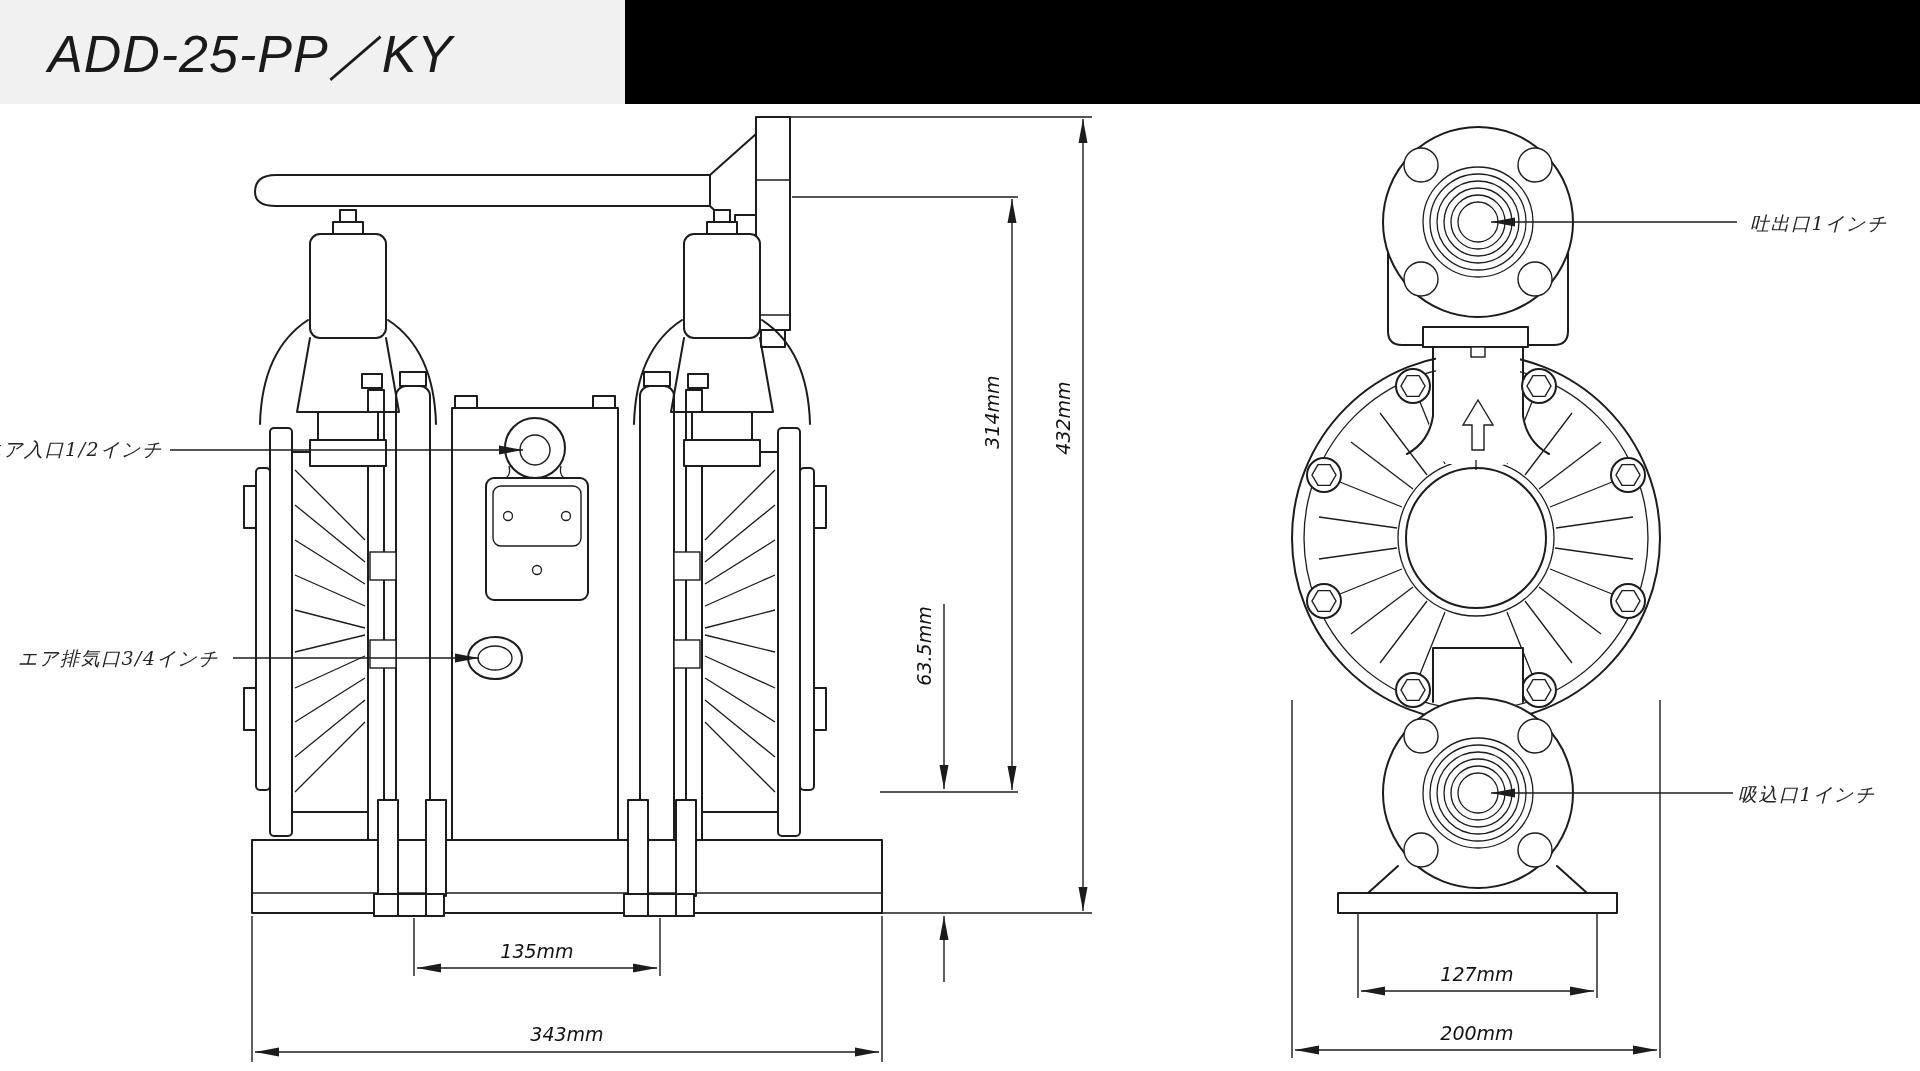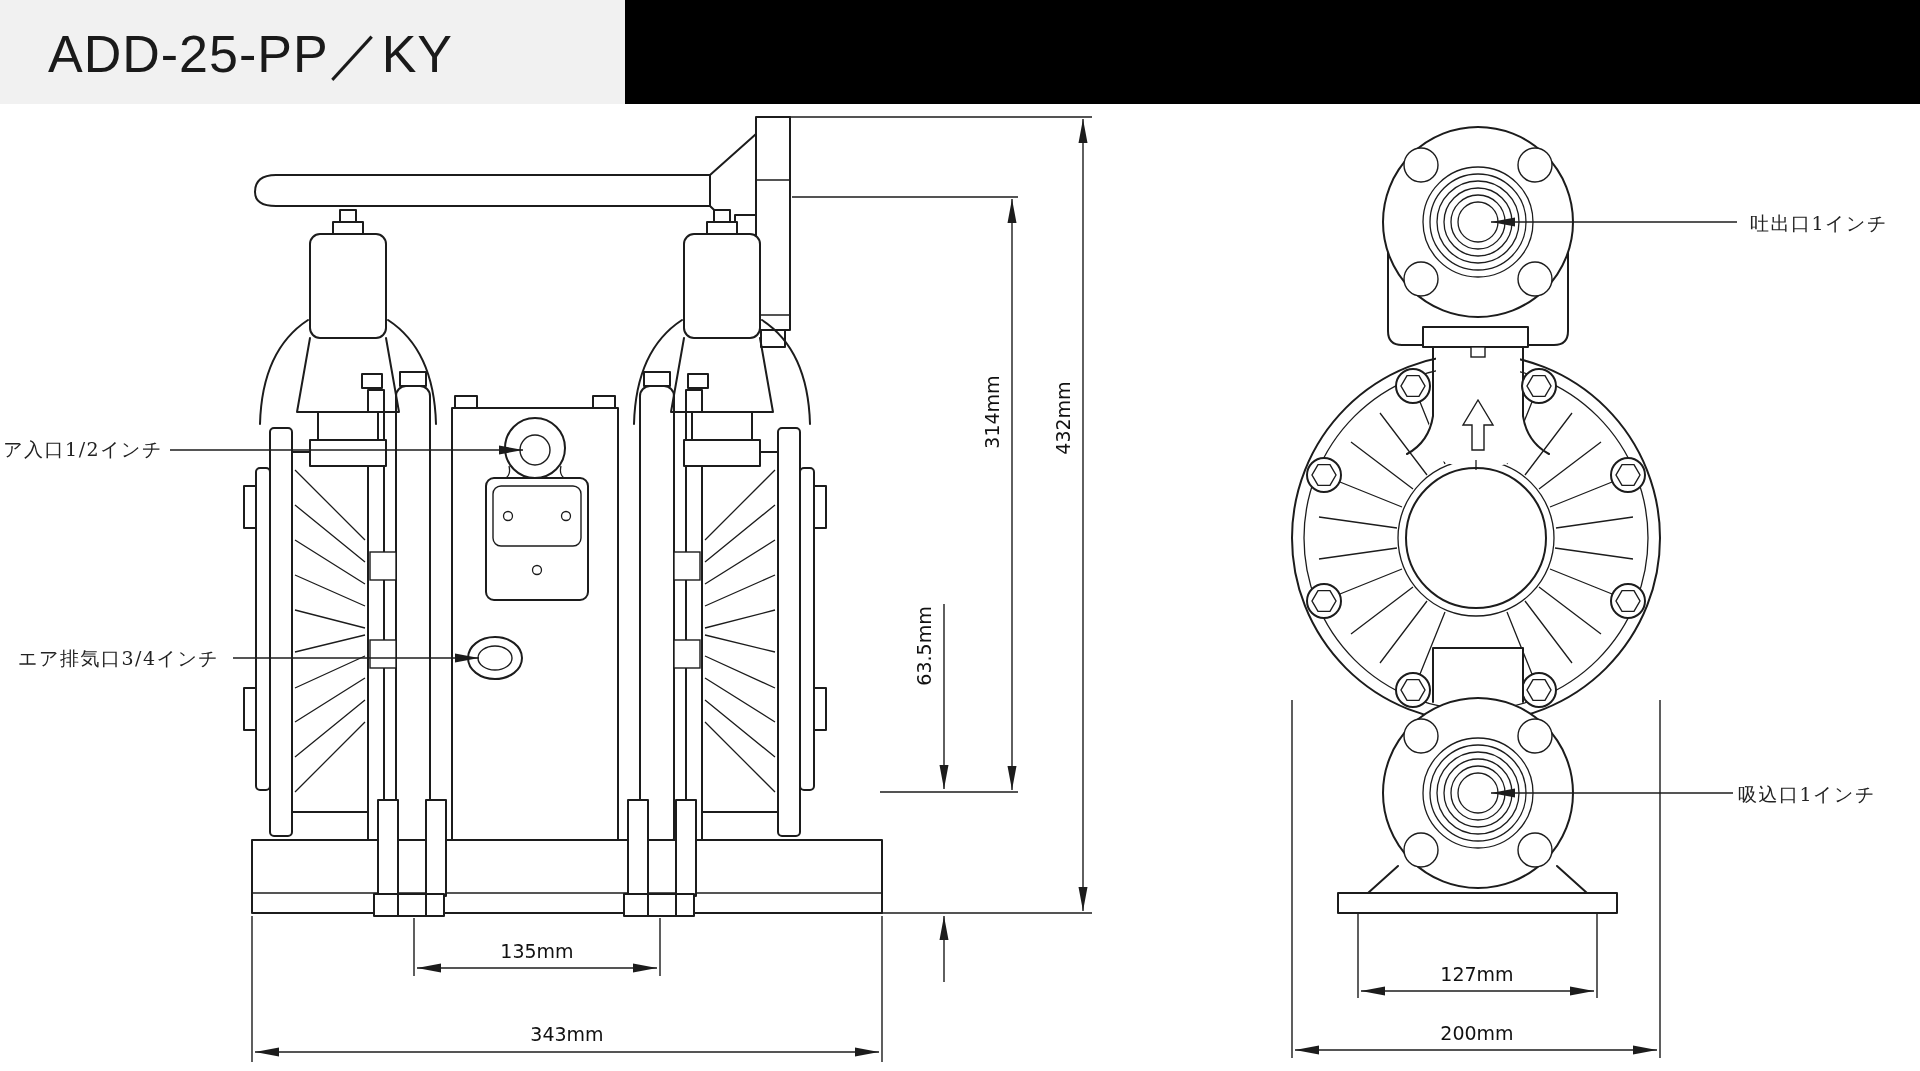--- a/index.html
+++ b/index.html
@@ -1,16 +1,16 @@
 <!DOCTYPE html>
 <html><head>
 <meta charset="utf-8">
 <style>
   html,body{margin:0;padding:0;background:#fff;}
-  .stage{position:relative;width:1920px;height:1071px;background:#fff;overflow:hidden;}
+  .stage{position:relative;width:1920px;height:1071px;background:#fff;overflow:hidden;font-style:italic;}
   svg{display:block;}
   .ln  {fill:none;stroke:#1c1c1c;stroke-width:2;stroke-linecap:round;stroke-linejoin:round;}
   .lnt {fill:none;stroke:#1c1c1c;stroke-width:1.3;}
   .wf  {fill:#ffffff;stroke:#1c1c1c;stroke-width:2;stroke-linejoin:round;}
   .wft {fill:#ffffff;stroke:#1c1c1c;stroke-width:1.4;}
   .mask{fill:#ffffff;stroke:none;}
   .dim {fill:none;stroke:#1c1c1c;stroke-width:1.4;}
   .dimtxt{font-family:"DejaVu Sans","Liberation Sans",sans-serif;font-size:19px;fill:#111;}
   .jp  {font-family:"DejaVu Serif","Liberation Serif",serif;font-size:19px;fill:#222;letter-spacing:1.5px;}
   .title{font-family:"Liberation Sans","DejaVu Sans",sans-serif;font-size:52px;fill:#1a1a1a;letter-spacing:1px;}

